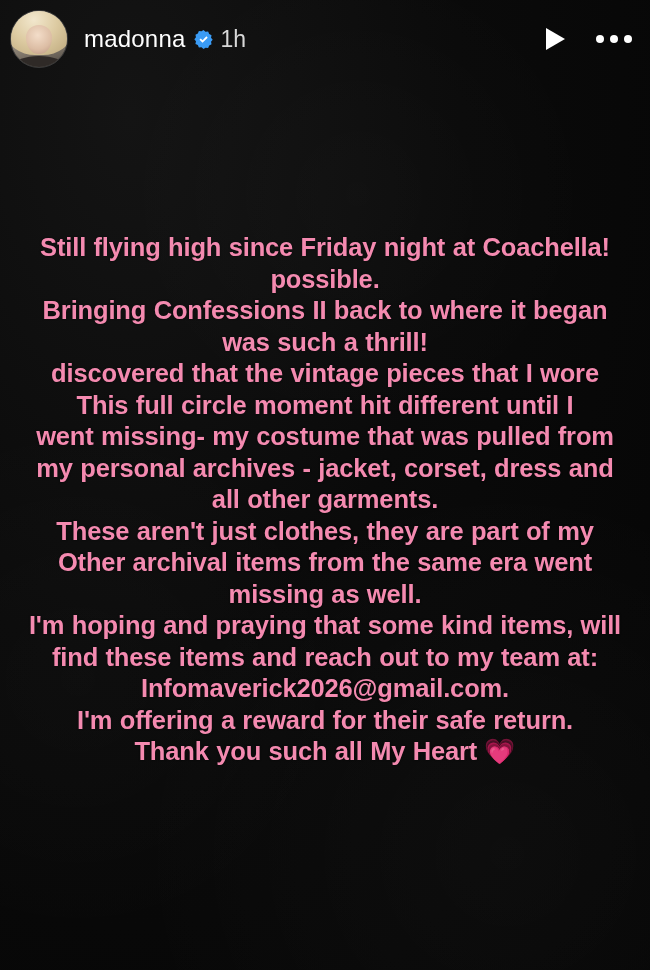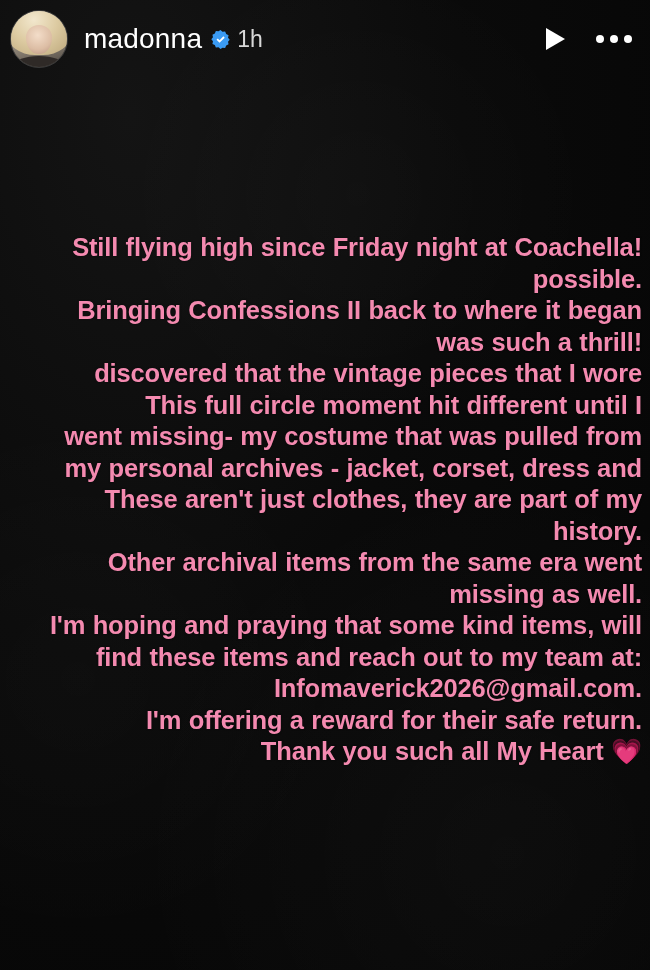--- a/index.html
+++ b/index.html
@@ -80,21 +80,21 @@
     position: absolute;
     left: 6%; bottom: -14%;
     width: 88%; height: 34%;
     border-radius: 50% 50% 0 0;
     background: #2f2a27;
   }
 
   .username {
     margin-left: 16px;
     color: #ffffff;
-    font-size: 28px;
+    font-size: 24px;
     letter-spacing: 0.2px;
     font-weight: 400;
     white-space: nowrap;
   }
 
   .verified {
     margin-left: 8px;
     width: 21px;
     height: 21px;
     flex: 0 0 auto;
@@ -138,21 +138,21 @@
     border-radius: 50%;
   }
 
   
   .caption {
     position: absolute;
     left: 0; right: 0;
     top: 232px;
     padding: 0 8px;
     box-sizing: border-box;
-    text-align: right;
+    text-align: center;
     z-index: 4;
   }
   .caption p {
     margin: 0;
     color: #f48ab0;
     font-family: "Liberation Sans", sans-serif;
     font-weight: bold;
     font-size: 25.5px;
     line-height: 31.5px;
     letter-spacing: -0.15px;
@@ -213,22 +213,22 @@
 
   <div class="caption">
     <p>Still flying high since Friday night at Coachella!</p>
     <p>possible.</p>
     <p>Bringing Confessions II back to where it began</p>
     <p>was such a thrill!</p>
     <p>discovered that the vintage pieces that I wore</p>
     <p>This full circle moment hit different until I</p>
     <p>went missing- my costume that was pulled from</p>
     <p>my personal archives - jacket, corset, dress and</p>
+    <p>all other garments.</p>
     <p>These aren't just clothes, they are part of my</p>
-    <p>history.</p>
     <p>Other archival items from the same era went</p>
     <p>missing as well.</p>
     <p>I'm hoping and praying that some kind items, will</p>
     <p>find these items and reach out to my team at:</p>
     <p>Infomaverick2026@gmail.com.</p>
     <p>I'm offering a reward for their safe return.</p>
     <p>
       <span>Thank you such all My Heart</span>
       <span class="heart">💗</span>
     </p>

